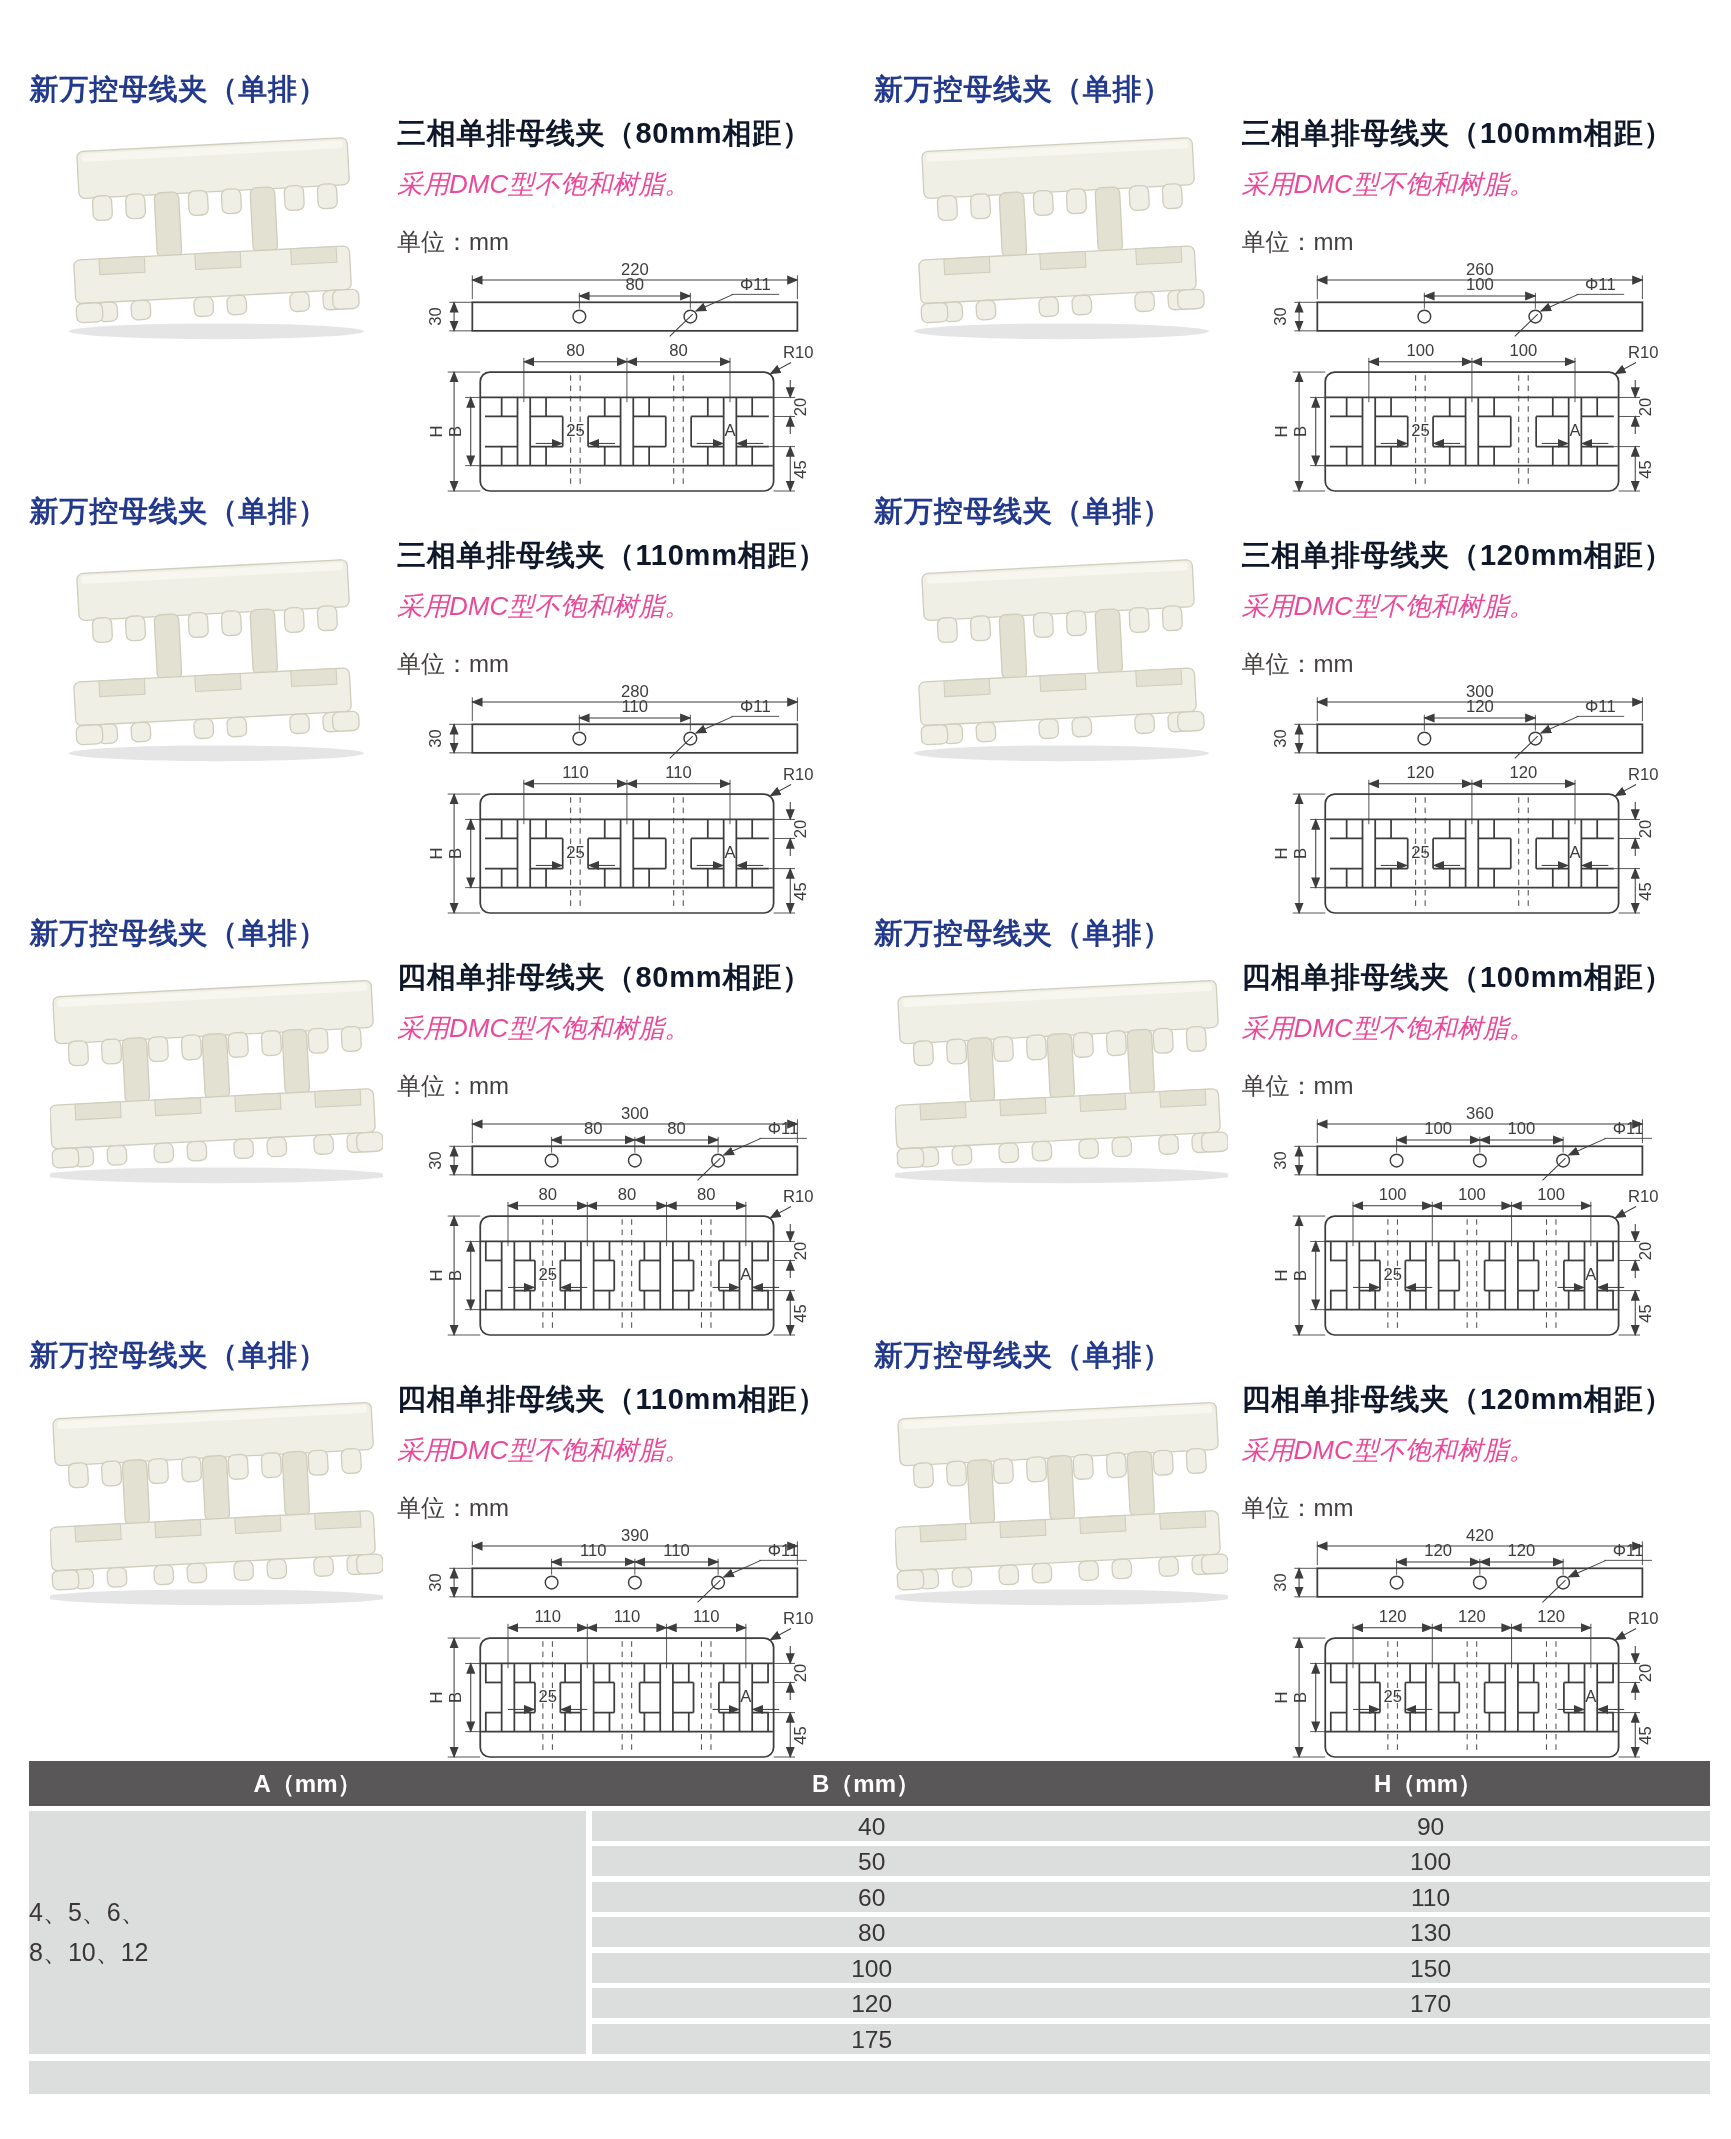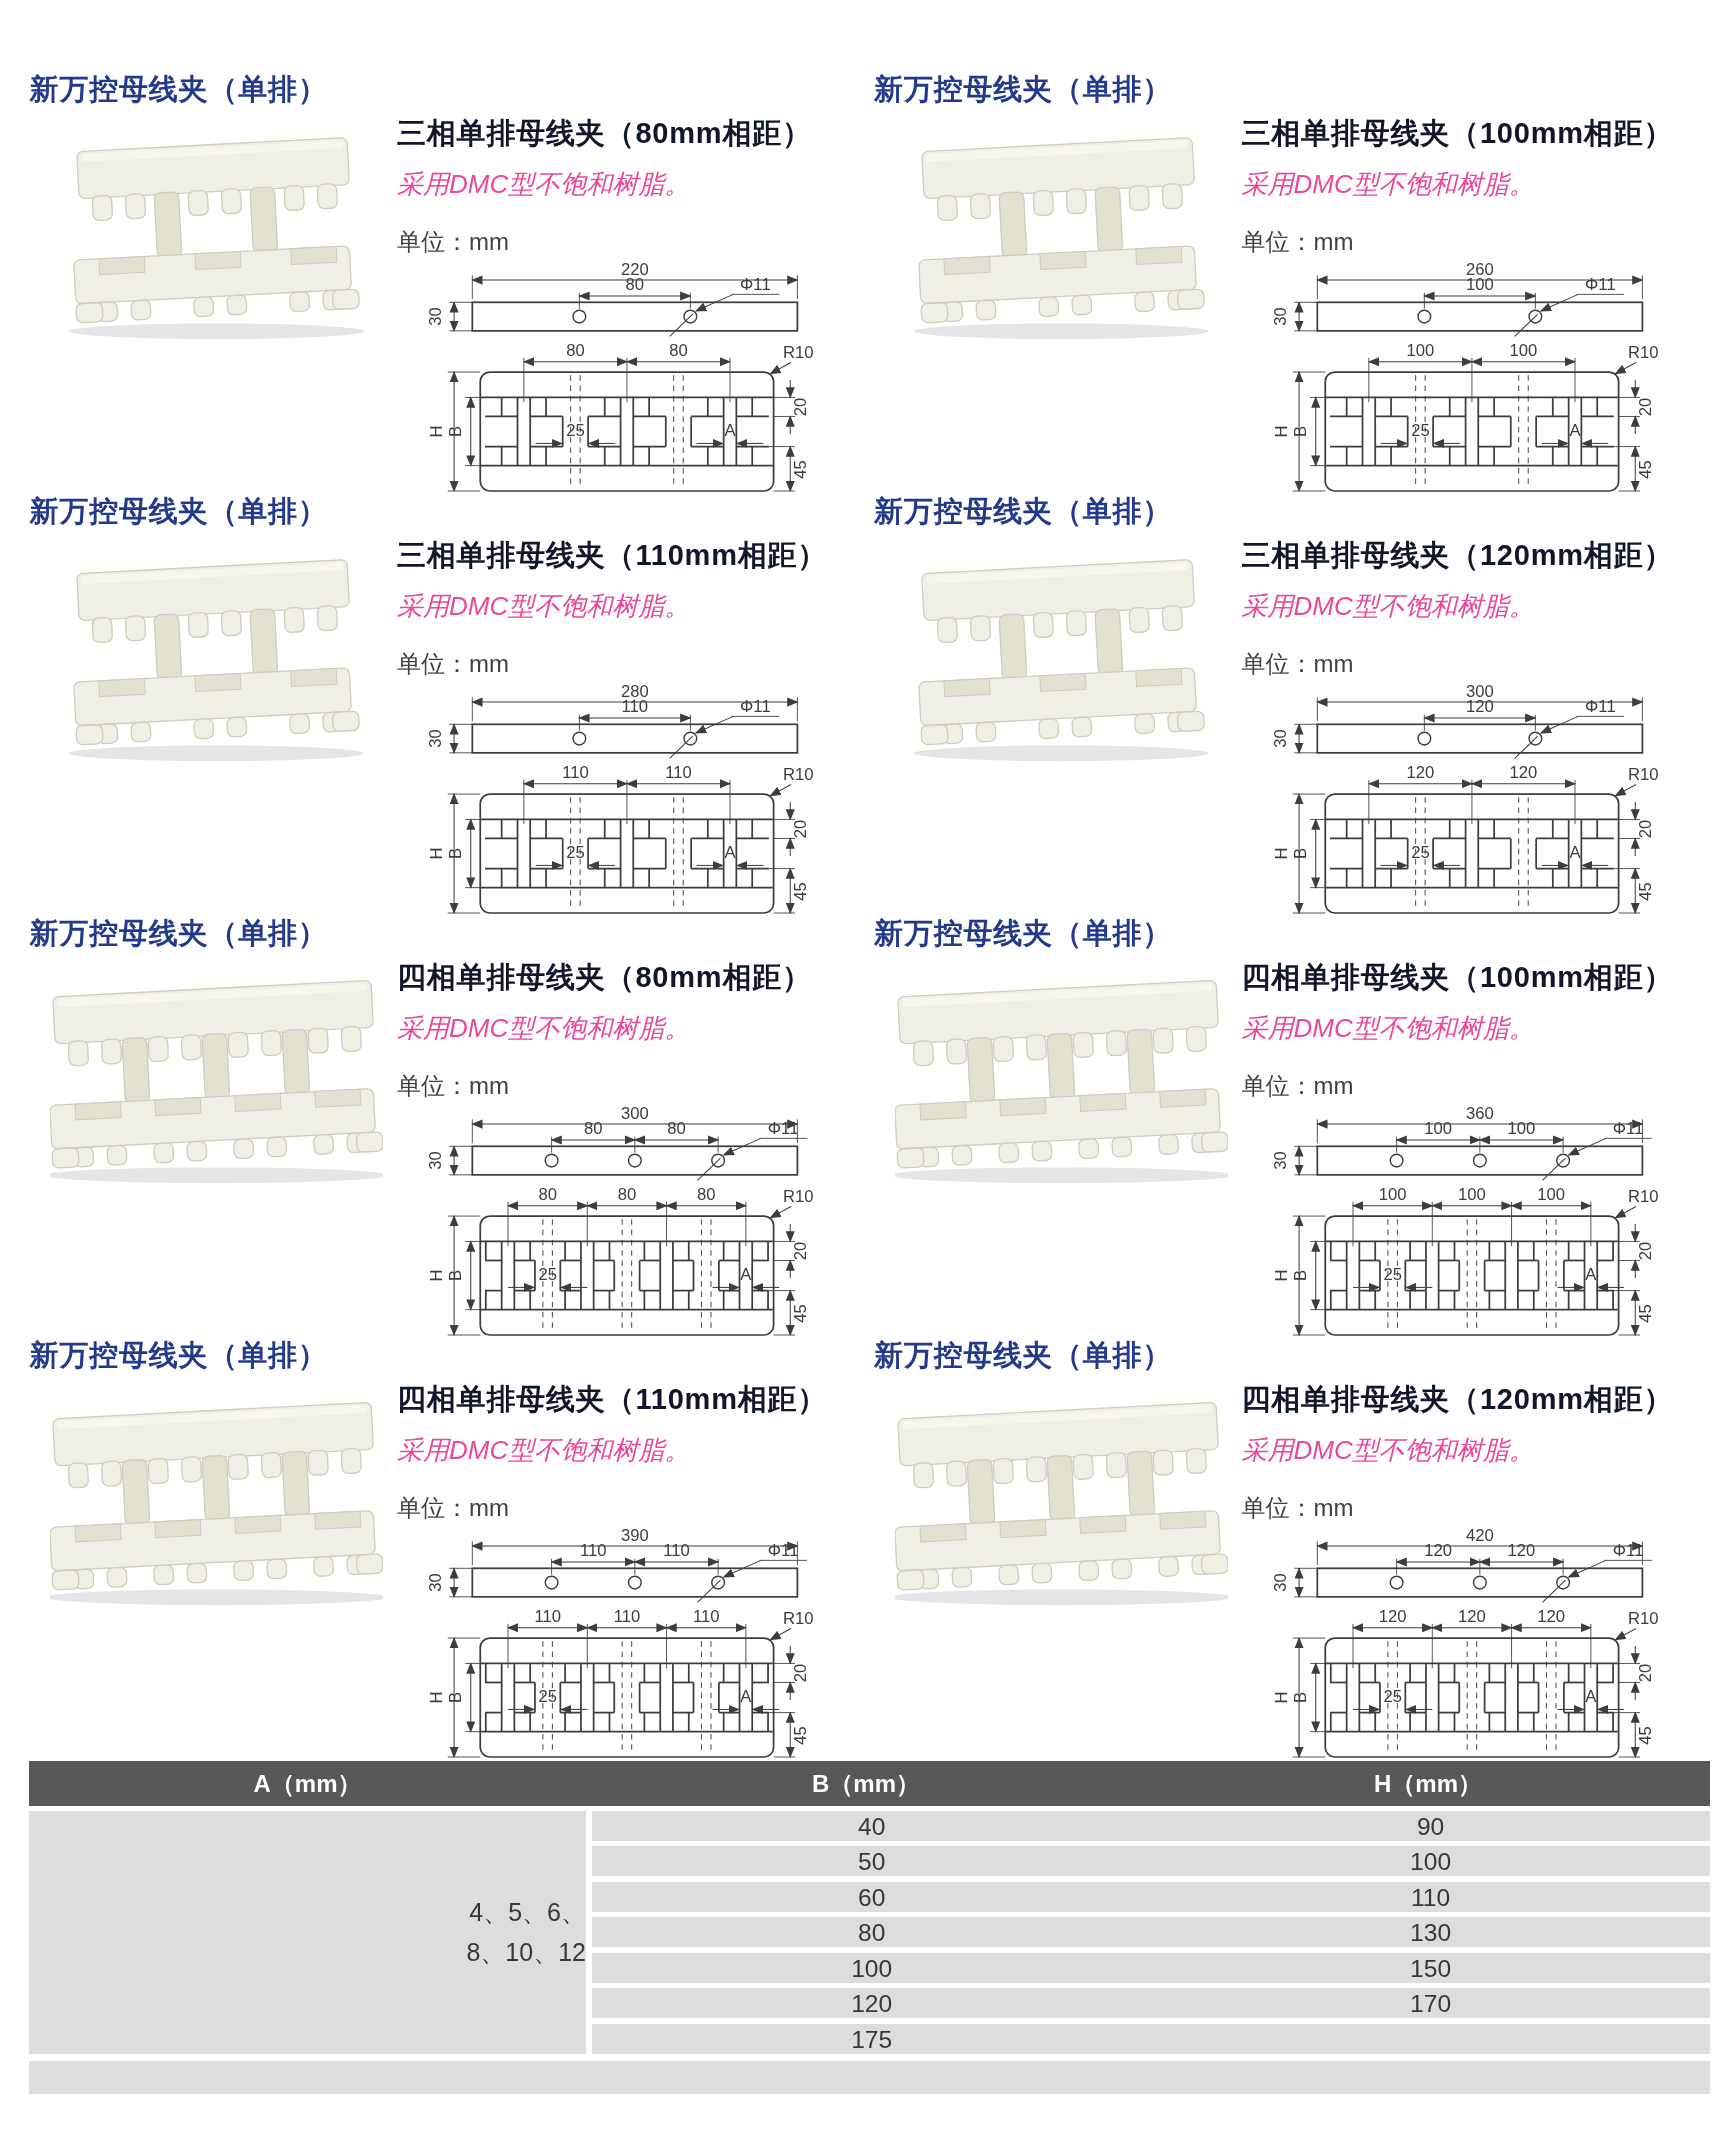--- a/index.html
+++ b/index.html
@@ -25,21 +25,21 @@
   
   .spec-table{position:absolute;left:29px;top:1761px;width:1681px;}
   .t-head{display:flex;height:45px;background:var(--th-bg,#595757);align-items:center;}
   .t-head .th{color:var(--th-tx,#ffffff);font-size:24px;font-weight:bold;text-align:center;}
   .t-head .th:nth-child(1){width:557px;}
   .t-head .th:nth-child(2){width:560px;}
   .t-head .th:nth-child(3){flex:1;}
   .t-body{display:flex;margin-top:4.8px;}
   .a-cell{
     width:557px;margin-right:6.3px;background:var(--row-bg,#dcdddd);
-    display:flex;flex-direction:column;justify-content:center;align-items:flex-end;
+    display:flex;flex-direction:column;justify-content:center;align-items:flex-start;
     font-size:25px;line-height:40px;color:#3a3637;
   }
   .rows{flex:1;display:flex;flex-direction:column;}
   .row{height:30px;margin-bottom:5.5px;background:var(--row-bg,#dcdddd);display:flex;}
   .row:last-child{margin-bottom:0;}
   .row span{width:50%;text-align:center;font-size:24.6px;line-height:31px;color:#3a3637;}
   .t-foot{height:33px;margin-top:7.1px;background:var(--row-bg,#dcdddd);}
 </style>
 </head>
 <body style="--blue: #233a8c; --th-bg: #595757; --th-tx: #ffffff; --row-bg: #dcdddd;">

